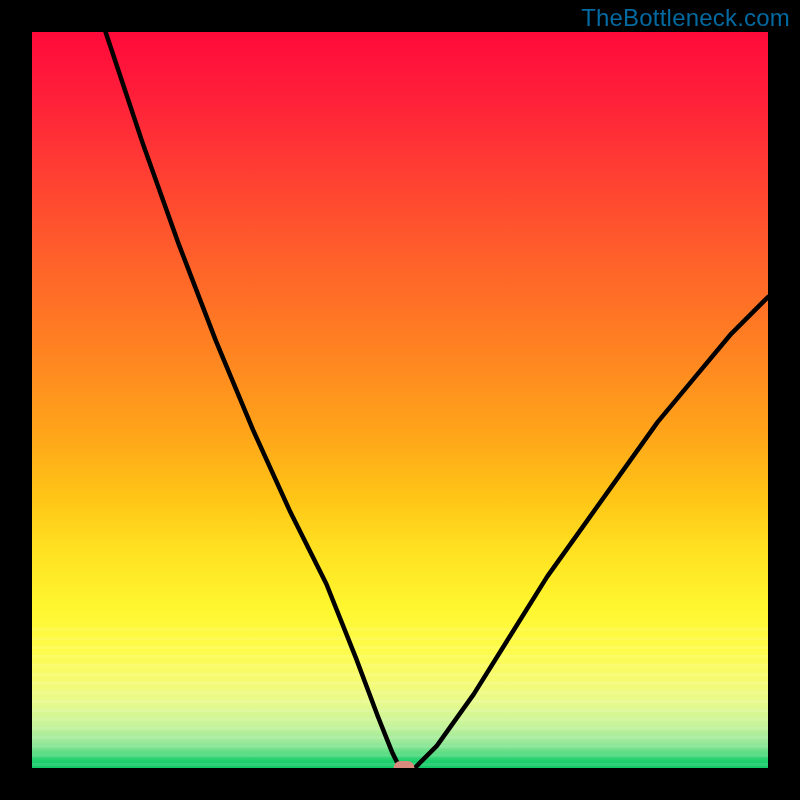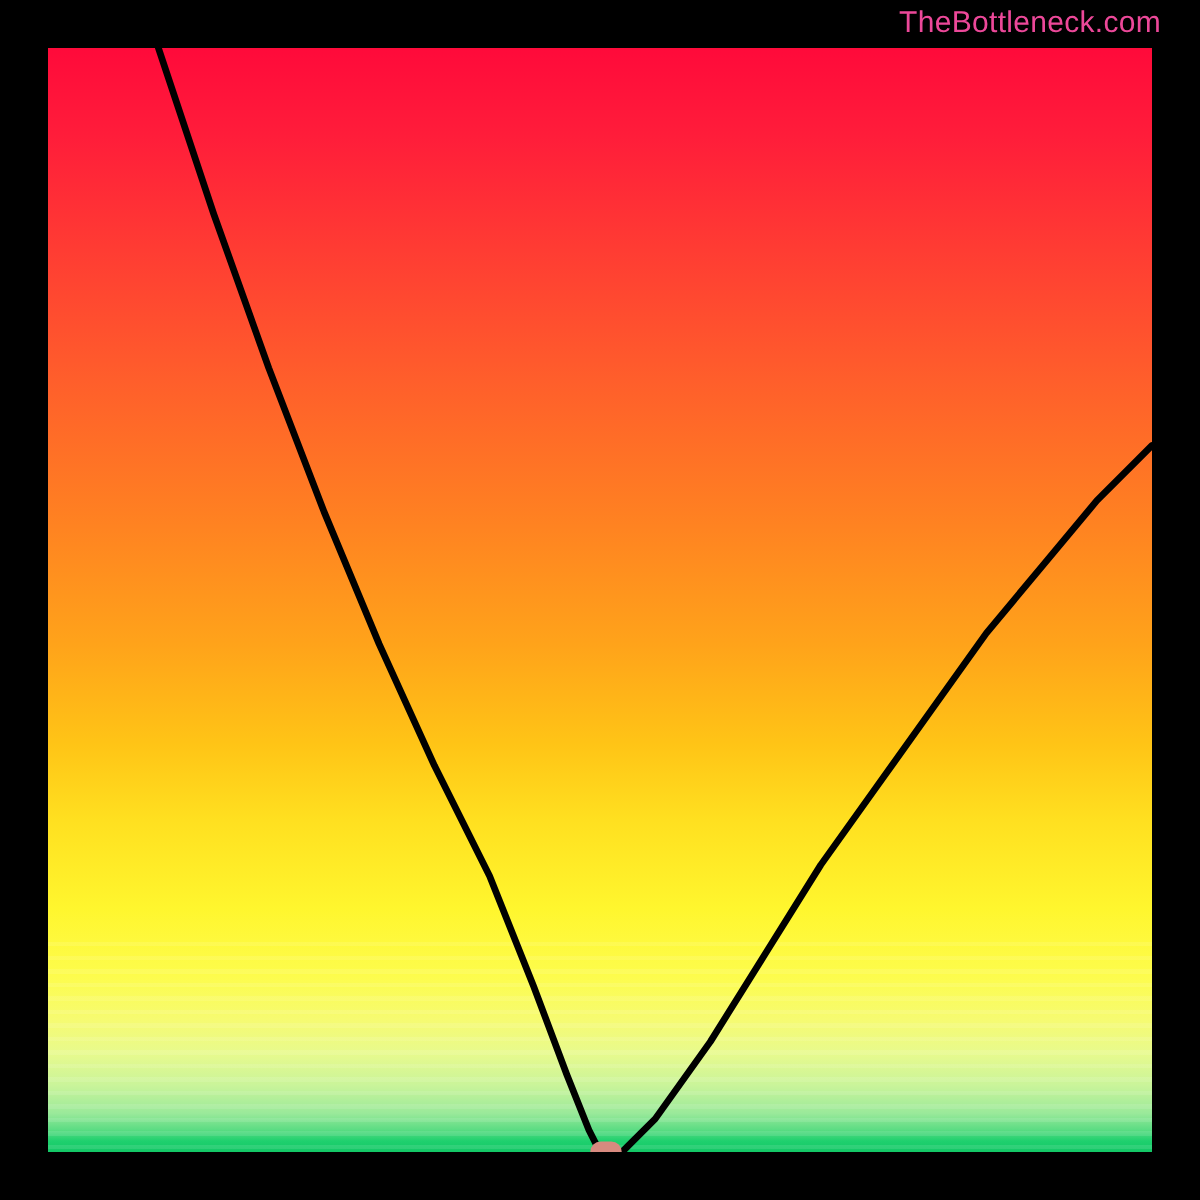--- a/index.html
+++ b/index.html
@@ -13,24 +13,24 @@
   }
   .stage {
     position: relative;
     width: 800px;
     height: 800px;
     background: #000;
   }
   .attribution {
     position: absolute;
     top: 4px;
-    right: 26px;
-    font-size: 20px;
+    right: 10px;
+    font-size: 24px;
     font-weight: 400;
-    color: #ec4899;
+    color: #0369a1;
     letter-spacing: 0.2px;
     z-index: 50;
   }
   
   .plot {
     position: absolute;
     left: 32px;
     top: 32px;
     width: 736px;
     height: 736px;

